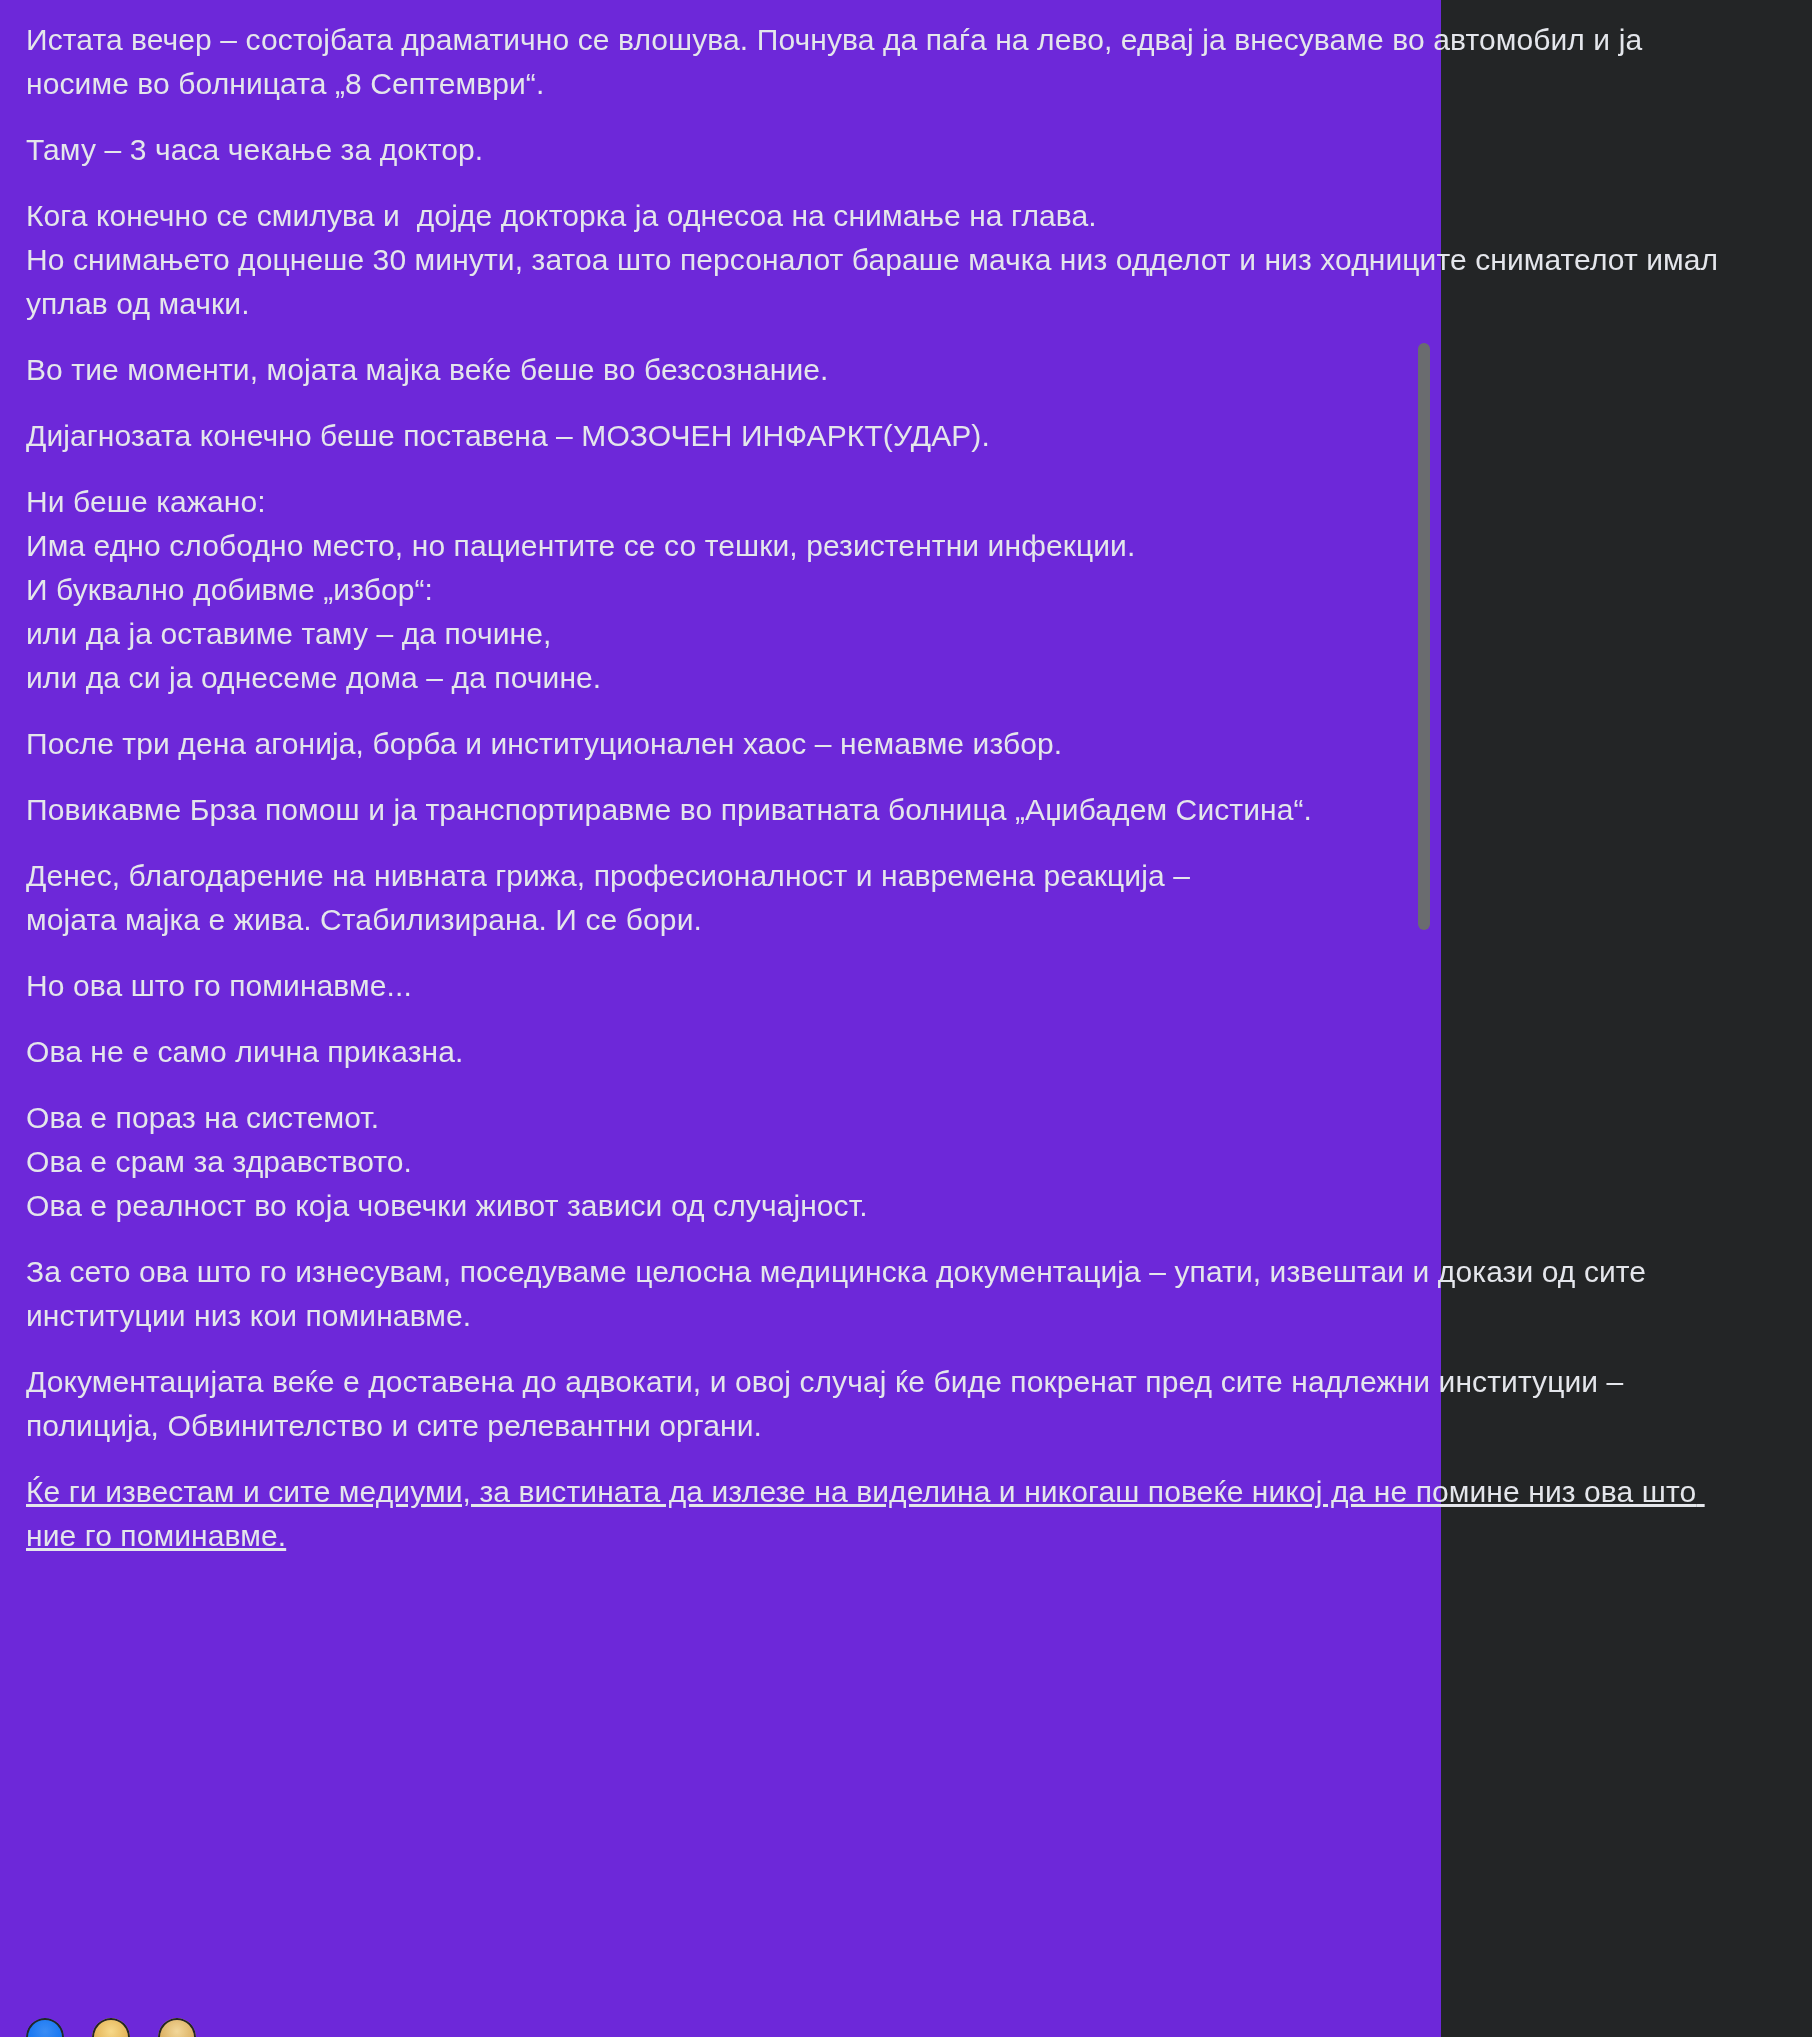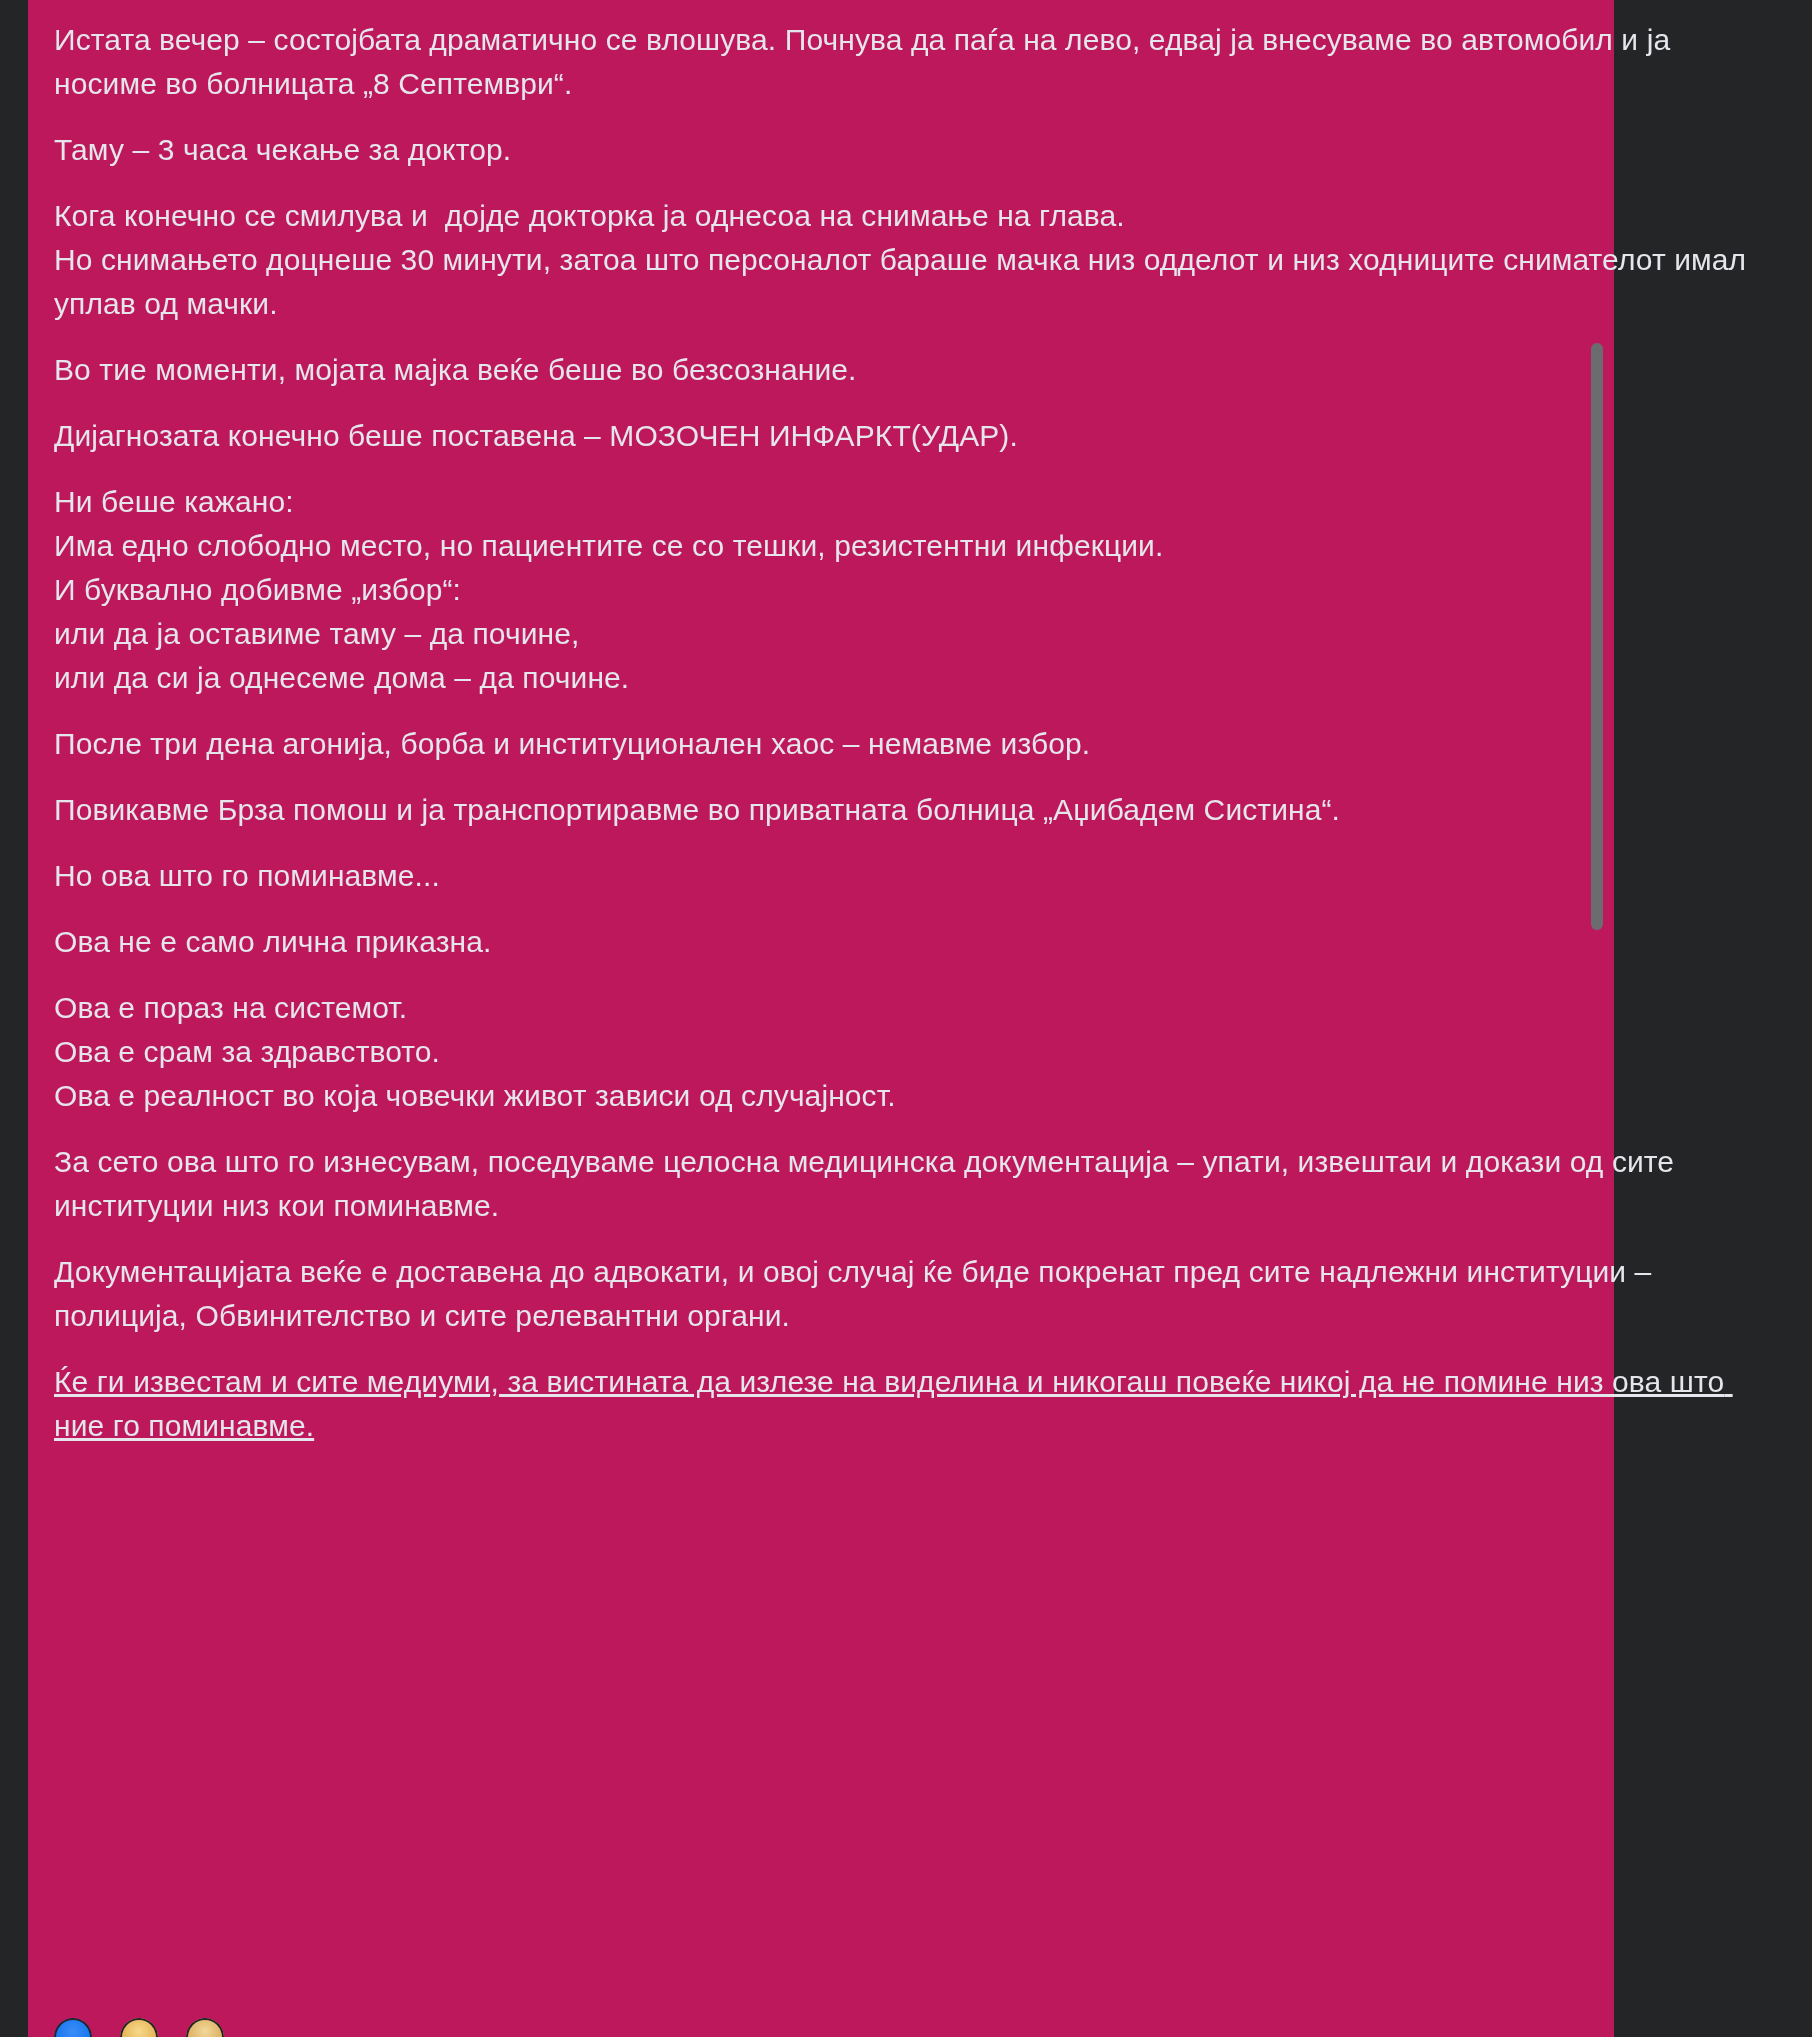--- a/index.html
+++ b/index.html
@@ -9,25 +9,24 @@
   }
   body {
     width: 1813px;
     height: 2038px;
     overflow: hidden;
     font-family: "Liberation Sans", "DejaVu Sans", sans-serif;
   }
 
   #page {
     position: relative;
-    width: 1586px;
+    width: 1441px;
     height: 2038px;
-    background: #be185d;
+    background: #6d28d9;
     box-sizing: border-box;
-    margin-left: 28px;
   }
 
   
   #post-body {
     position: absolute;
     left: 0;
     top: 0;
     width: 1791px;
     padding: 18px 60px 0 26px;
     box-sizing: border-box;
@@ -110,20 +109,22 @@
 Но снимањето доцнеше 30 минути, затоа што персоналот бараше мачка низ одделот и низ ходниците снимателот имал уплав од мачки.</p>
       <p class="para">Во тие моменти, мојата мајка веќе беше во безсознание.</p>
       <p class="para">Дијагнозата конечно беше поставена – МОЗОЧЕН ИНФАРКТ(УДАР).</p>
       <p class="para">Ни беше кажано:
 Има едно слободно место, но пациентите се со тешки, резистентни инфекции.
 И буквално добивме „избор“:
 или да ја оставиме таму – да почине,
 или да си ја однесеме дома – да почине.</p>
       <p class="para">После три дена агонија, борба и институционален хаос – немавме избор.</p>
       <p class="para">Повикавме Брза помош и ја транспортиравме во приватната болница „Аџибадем Систина“.</p>
+      <p class="para">Денес, благодарение на нивната грижа, професионалност и навремена реакција –
+мојата мајка е жива. Стабилизирана. И се бори.</p>
       <p class="para">Но ова што го поминавме...</p>
       <p class="para">Ова не е само лична приказна.</p>
       <p class="para">Ова е пораз на системот.
 Ова е срам за здравството.
 Ова е реалност во која човечки живот зависи од случајност.</p>
       <p class="para">За сето ова што го изнесувам, поседуваме целосна медицинска документација – упати, извештаи и докази од сите институции низ кои поминавме.</p>
       <p class="para">Документацијата веќе е доставена до адвокати, и овој случај ќе биде покренат пред сите надлежни институции – полиција, Обвинителство и сите релевантни органи.</p>
       <p class="para">Ќе ги известам и сите медиуми, за вистината да излезе на виделина и никогаш повеќе никој да не помине низ ова што ние го поминавме.</p>
     </div>
 

